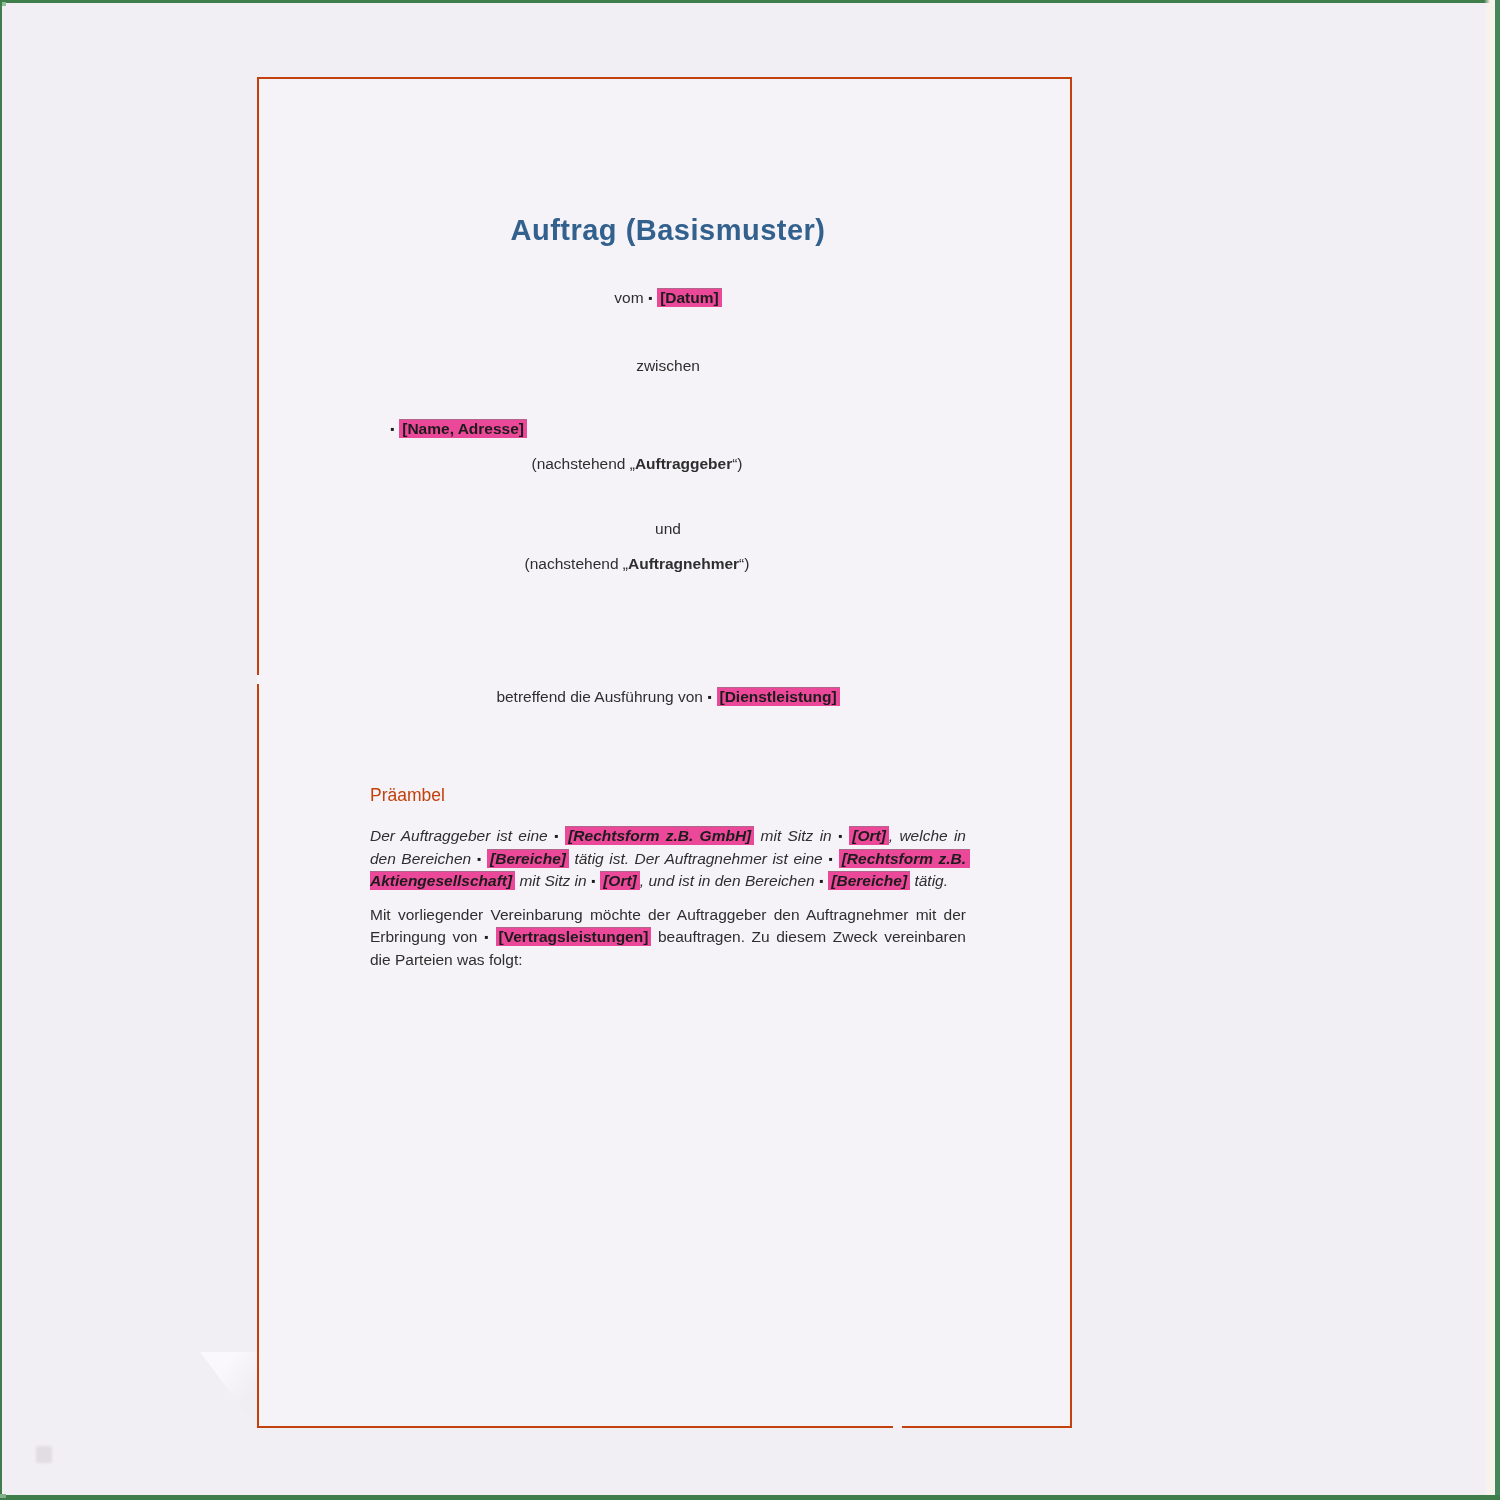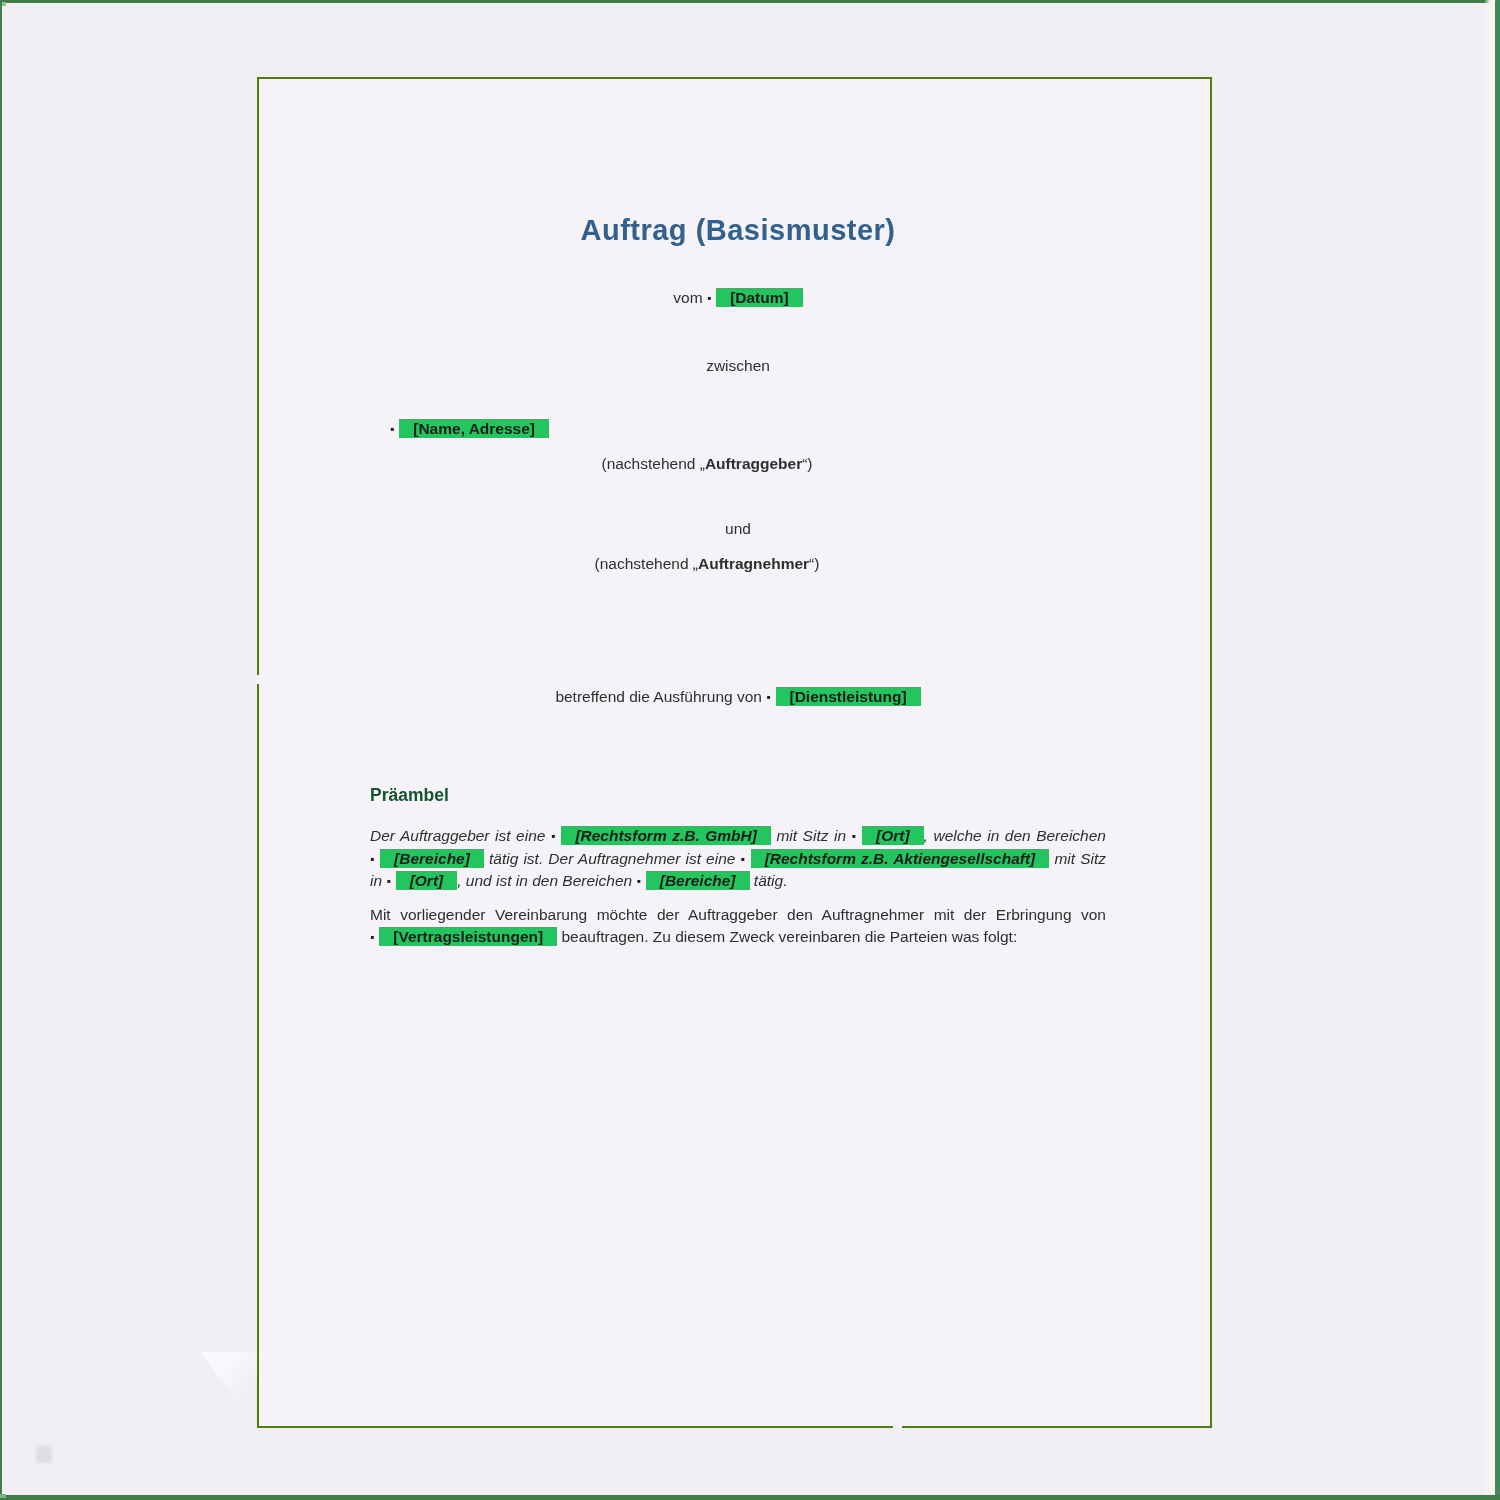--- a/index.html
+++ b/index.html
@@ -19,23 +19,23 @@
   .frame-bottom { position:absolute; left:0; bottom:0; width:1500px; height:5px;  background:#3f7d4a; }
   .frame-corner { position:absolute; left:2px; top:2px; width:4px; height:4px; background:#8fbf97; }
   .frame-corner-bl { position:absolute; left:0; bottom:2px; width:6px; height:4px; background:#7fb089; }
   .cream-strip  { position:absolute; right:5px; top:0; width:11px; height:1500px;
                   background: linear-gradient(to left, #f8f4ec 45%, rgba(248,244,236,0)); }
 
   
   .page {
     position: absolute;
     left: 257px; top: 77px;
-    width: 955px; height: 1351px;
+    width: 815px; height: 1351px;
     background: #f5f3f8;
-    border: 2px solid #4d7c0f;
+    border: 2px solid #c2410c;
   }
   .border-gap-left   { position:absolute; left:-2px; top:596px; width:2px; height:9px; background:#f5f3f8; }
   .border-gap-bottom { position:absolute; left:634px; bottom:-2px; width:9px; height:2px; background:#f5f3f8; }
 
   
   .page-curl {
     position: absolute;
     left: 200px; top: 1352px;
     width: 57px; height: 76px;
     background: linear-gradient(to bottom right, #faf8fc 30%, #f1eef3 70%);
@@ -71,38 +71,38 @@
   .zwischen-line { margin-top: 46px; }
   .party-line    { margin-top: 41px; margin-left: 20px; }
   .note-line     { margin-top: 13px; }
   .und-line      { margin-top: 43px; }
   .subject-line  { margin-top: 111px; }
 
   .preamble-heading {
     margin-top: 76px;
     font-size: 17.5px;
     line-height: 22px;
-    font-weight: bold;
-    color: #14532d;
+    font-weight: normal;
+    color: #c2410c;
   }
   .para {
     font-size: 15.5px;
     line-height: 22.5px;
     text-align: justify;
     white-space: pre-wrap;
   }
   .para-1 { margin-top: 19px; font-style: italic; }
   .para-2 { margin-top: 11px; }
 
   
   .hl {
     font-weight: bold;
     color: #1c1c1c;
-    background: #22c55e;
-    padding: 1px 14px;
+    background: #ec4899;
+    padding: 1px 3px;
     box-shadow: inset 0 1px 0 rgba(130,130,130,0.55);
   }
   .b { font-weight: bold; }
   .bullet {
     font-size: 12px;
     margin-right: 5px;
     color: #1c1c1c;
     vertical-align: 1px;
   }
 </style>

